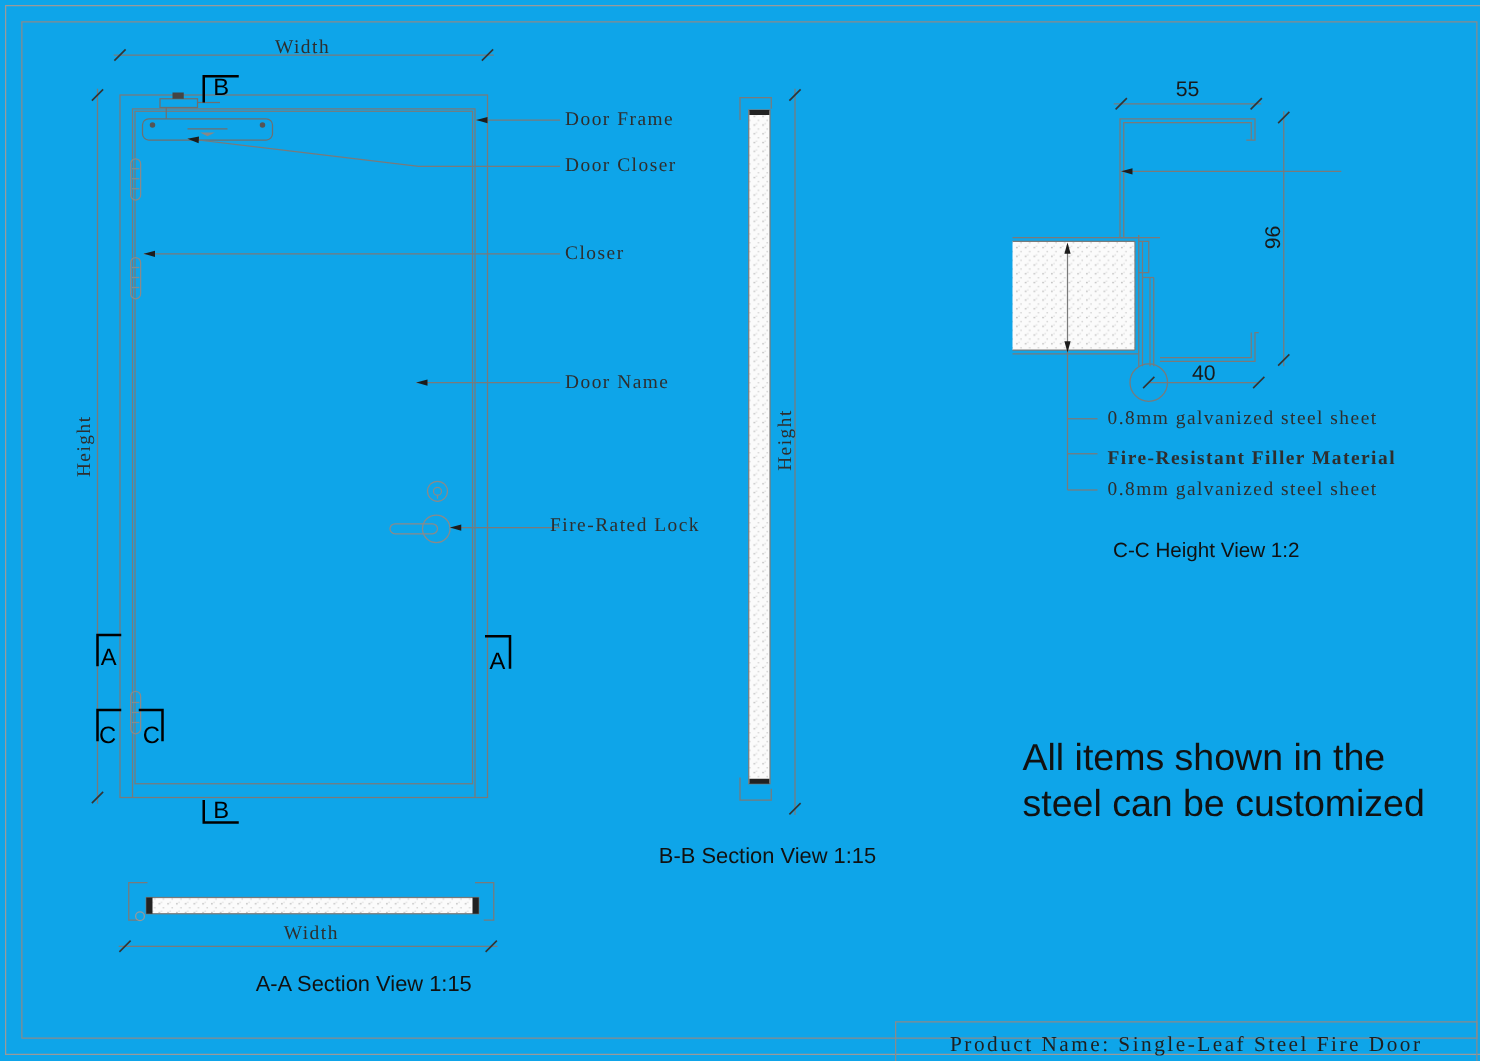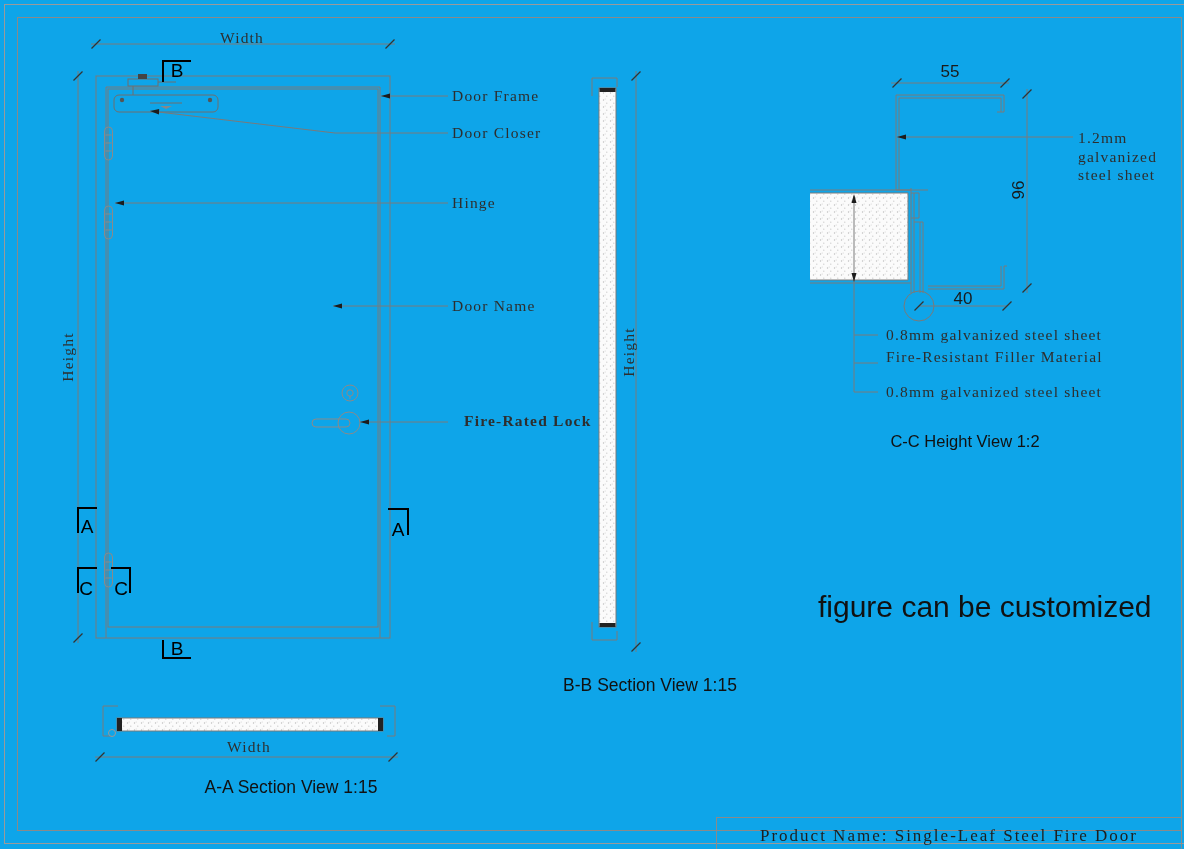--- a/index.html
+++ b/index.html
@@ -196,54 +196,50 @@
       <line x1="854" y1="363" x2="878" y2="363"></line>
       <line x1="854" y1="392" x2="878" y2="392"></line>
     </g>
   </svg>
 
   <span class="txt cad ctr" style="left:242px;top:38px;">Width</span>
   <span class="txt cad rot" style="left:68px;top:357px;">Height</span>
 
   <span class="txt cad vctr" style="left:452px;top:96px;">Door Frame</span>
   <span class="txt cad vctr" style="left:452px;top:133px;">Door Closer</span>
-  <span class="txt cad vctr" style="left:452px;top:203px;">Hinge</span>
+  <span class="txt cad vctr" style="left:452px;top:203px;">Closer</span>
   <span class="txt cad vctr" style="left:452px;top:306px;">Door Name</span>
-  <span class="txt cad vctr" style="left:464px;top:421px;font-weight:bold;">Fire-Rated Lock</span>
+  <span class="txt cad vctr" style="left:440px;top:421px;">Fire-Rated Lock</span>
 
   <span class="txt sans marker ctr" style="left:177px;top:71px;">B</span>
   <span class="txt sans marker ctr" style="left:177px;top:649px;">B</span>
   <span class="txt sans marker ctr" style="left:87px;top:527px;">A</span>
   <span class="txt sans marker ctr" style="left:398px;top:530px;">A</span>
   <span class="txt sans marker ctr" style="left:86px;top:589px;">C</span>
   <span class="txt sans marker ctr" style="left:121px;top:589px;">C</span>
 
   <span class="txt cad rot" style="left:629px;top:352px;">Height</span>
-  <span class="txt sans caption ctr" style="left:614px;top:685px;margin-left:36px;">B-B Section View 1:15</span>
+  <span class="txt sans caption ctr" style="left:614px;top:685px;">B-B Section View 1:15</span>
 
   <span class="txt cad ctr" style="left:249px;top:747px;">Width</span>
   <span class="txt sans caption ctr" style="left:259px;top:787px;margin-left:32px;">A-A Section View 1:15</span>
 
   <span class="txt sans dimnum ctr" style="left:950px;top:72px;">55</span>
   <span class="txt sans dimnum rot" style="left:1019px;top:190px;">96</span>
   <span class="txt sans dimnum ctr" style="left:963px;top:299px;">40</span>
 
-  <div class="txt sheetnote" style="left:1078px;top:129px;">
-    <div>1.2mm</div>
-    <div>galvanized</div>
-    <div>steel sheet</div>
-  </div>
 
   <span class="txt cad vctr" style="left:886px;top:335px;">0.8mm galvanized steel sheet</span>
-  <span class="txt cad vctr" style="left:886px;top:357px;">Fire-Resistant Filler Material</span>
+  <span class="txt cad vctr" style="left:886px;top:367px;font-weight:bold;">Fire-Resistant Filler Material</span>
   <span class="txt cad vctr" style="left:886px;top:392px;">0.8mm galvanized steel sheet</span>
 
   <span class="txt sans ctr" style="left:965px;top:441px;font-size:16.5px;">C-C Height View 1:2</span>
 
   <div class="txt sans note" style="left:818px;top:588px;">
-    <div>figure can be customized</div>
+    <div>All items shown in the</div>
+    <div>steel can be customized</div>
   </div>
 
   <div class="title-block">
     <span class="title-text">Product Name: Single-Leaf Steel Fire Door</span>
   </div>
 
 </div>
 
 </body></html>

